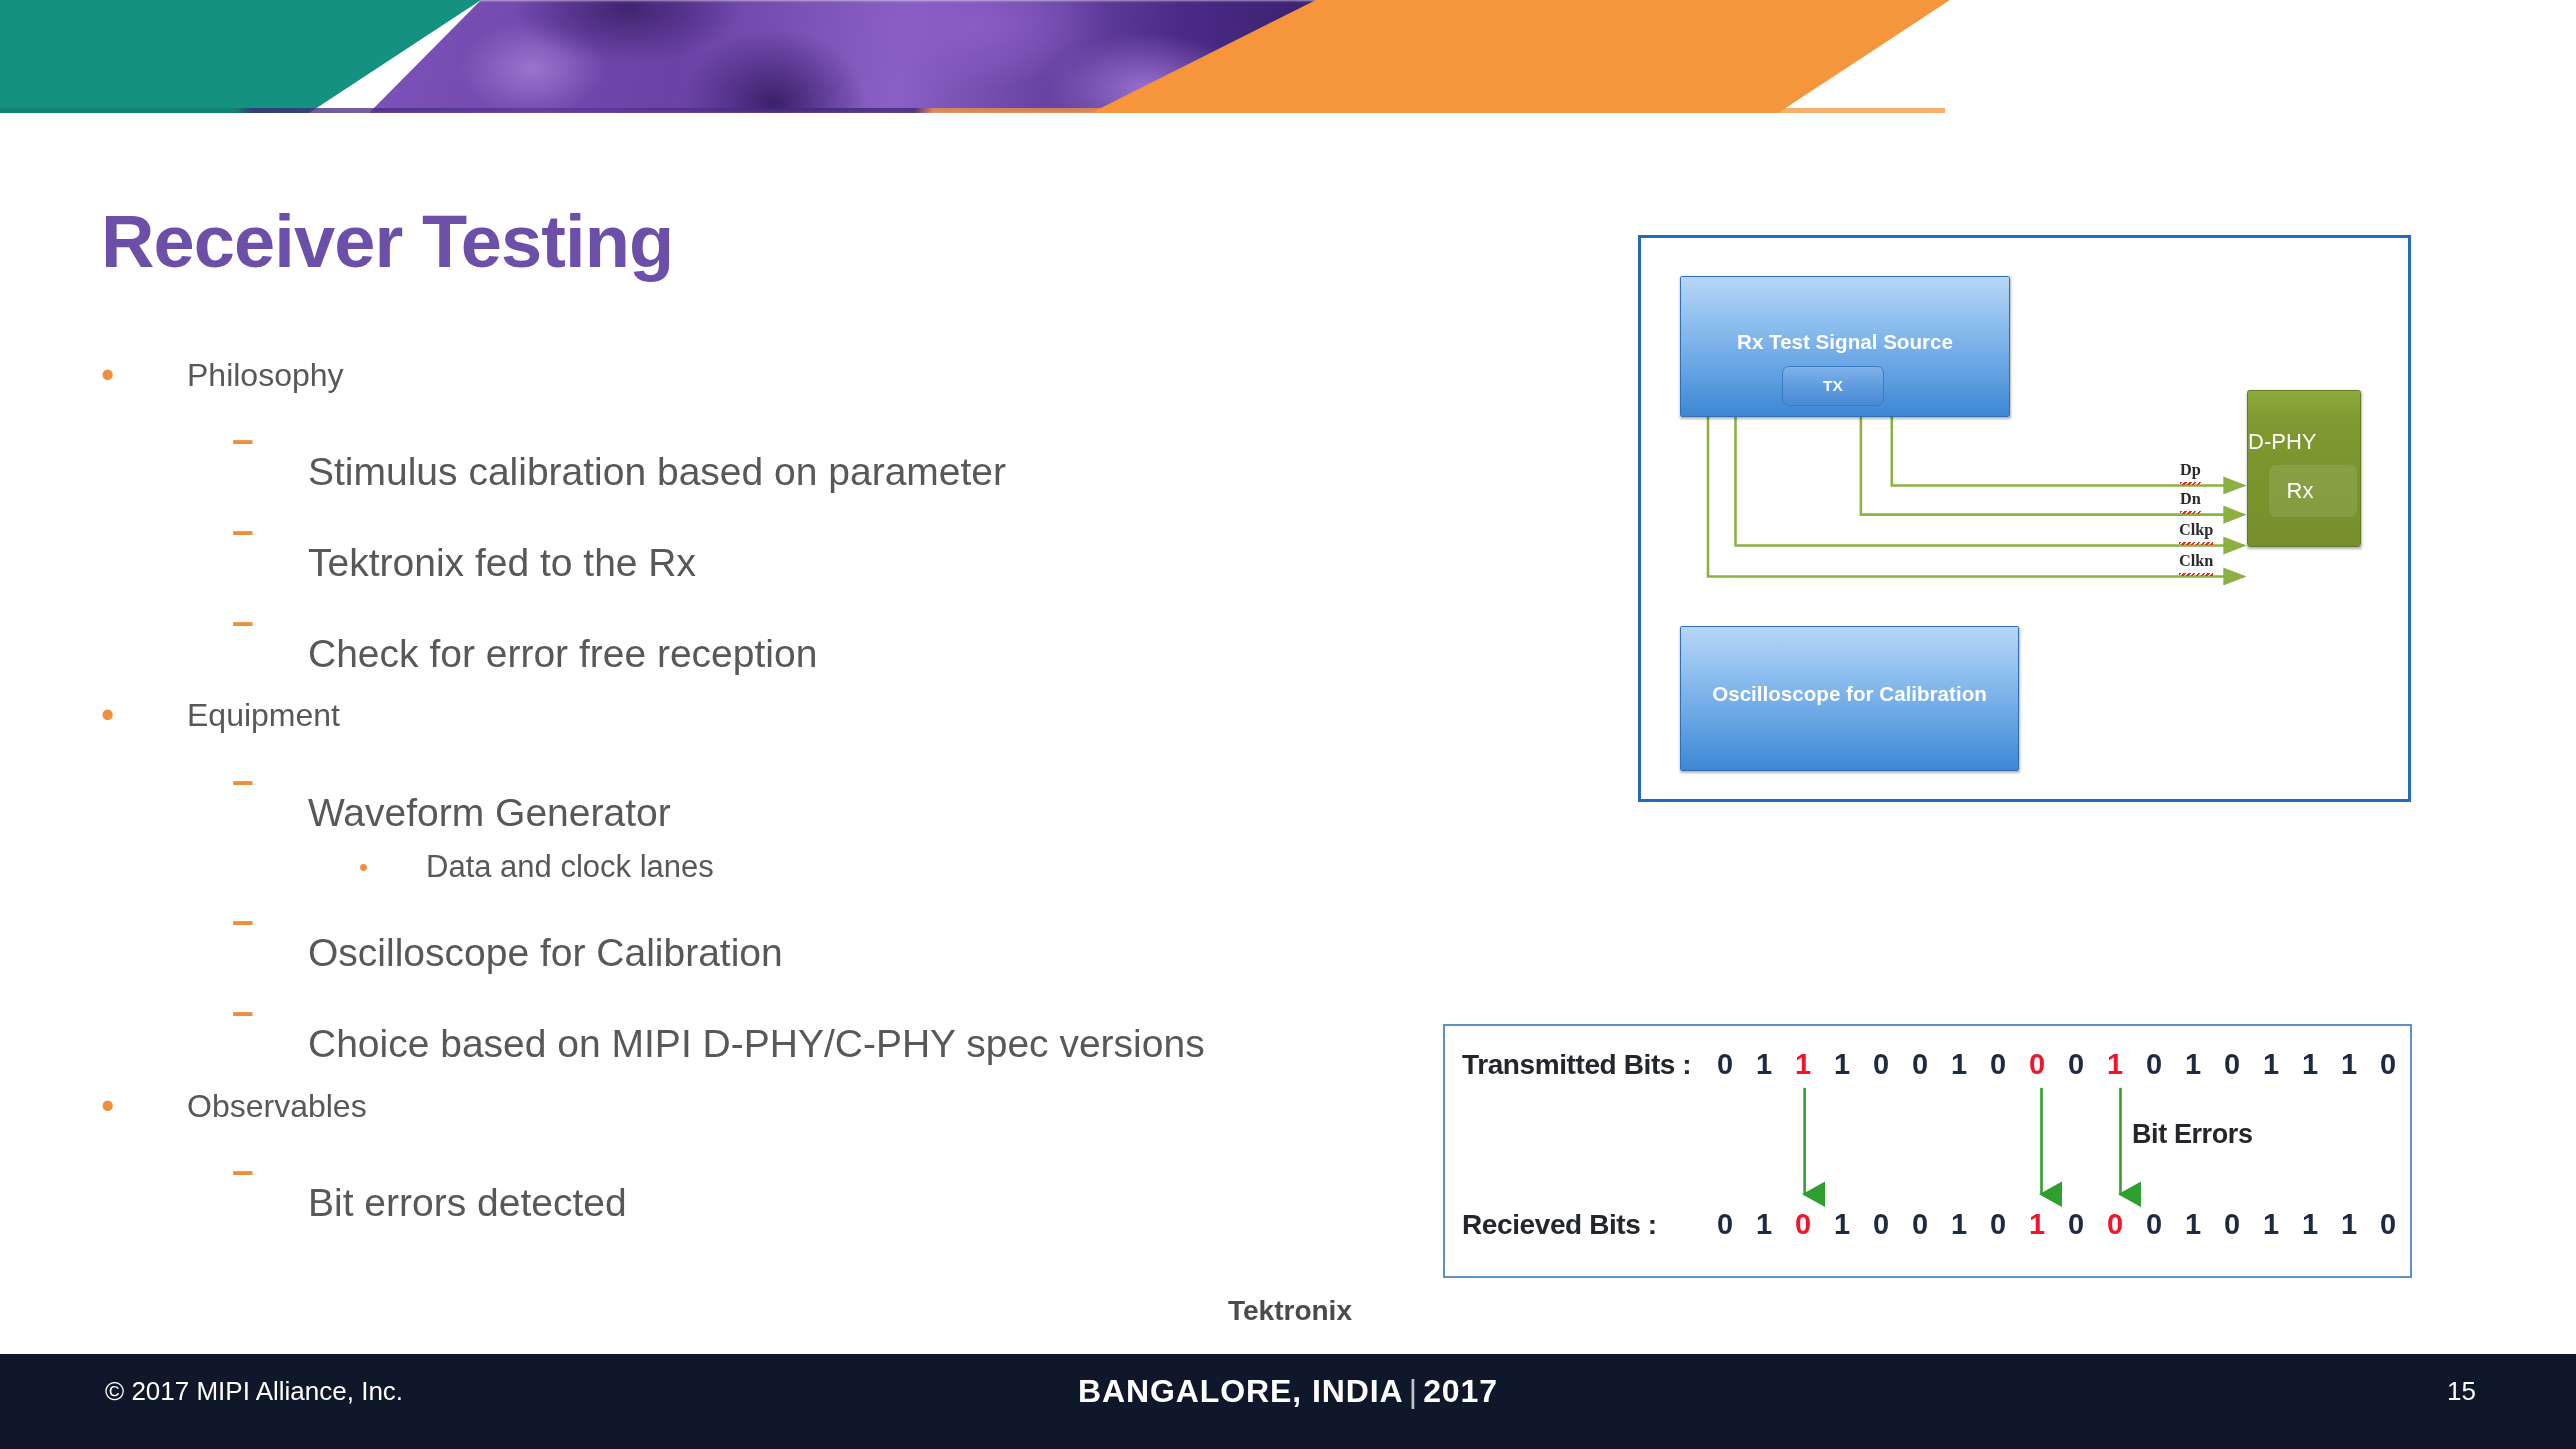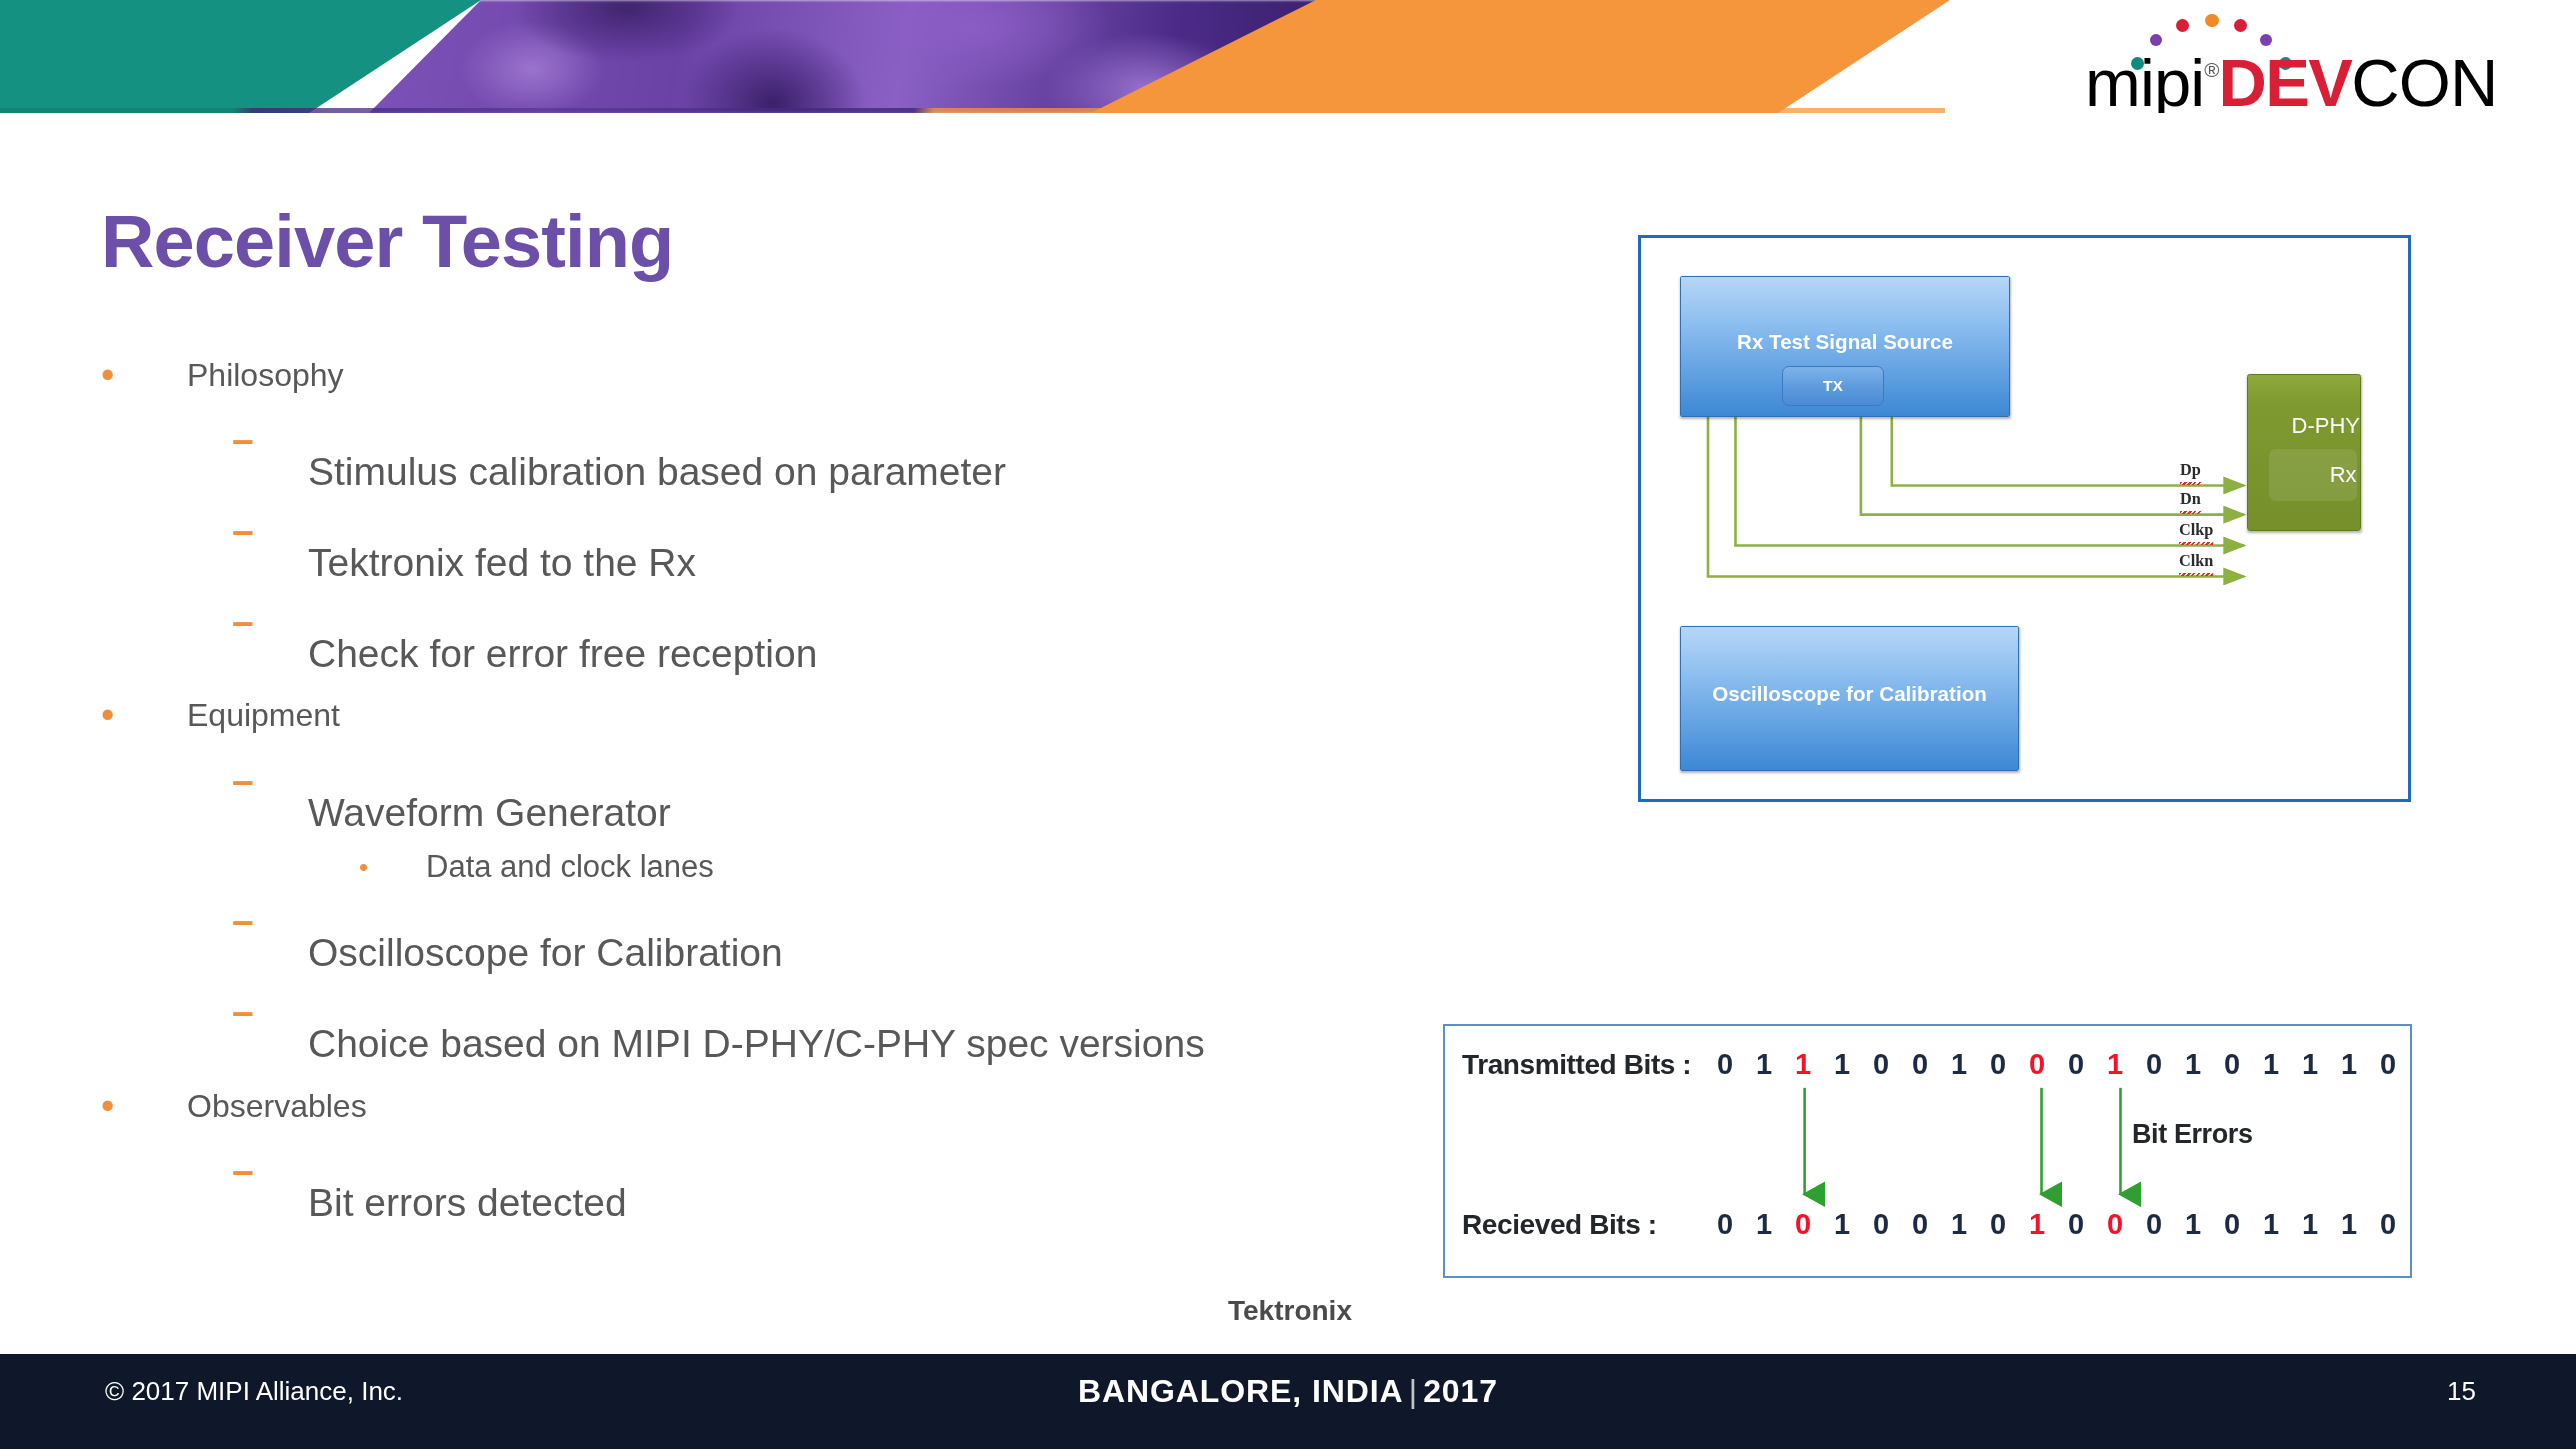--- a/index.html
+++ b/index.html
@@ -65,24 +65,24 @@
      border:0.9px solid #2e6eb5;box-shadow:0.9px 1.7px 2.6px rgba(0,0,0,.3);
      border-radius:1.7px;}
   #src-box{left:39px;top:38px;width:302px;height:139px;padding-left:26px;}
   #src-box .lbl{position:absolute;left:0;right:0;top:53px;font-size:20.6px;}
   #tx-chip{position:absolute;left:101px;top:89px;width:100px;height:38px;border-radius:6.9px;
      background:linear-gradient(180deg,#7fb2e9 0%,#5c9ade 55%,#4b8ad4 100%);
      border:0.9px solid #3a7ac0;color:#fff;font-size:15.5px;font-weight:bold;
      line-height:38px;text-align:center;}
   #scope-box{left:39px;top:388px;width:337px;height:143px;}
   #scope-box .lbl{position:absolute;left:0;right:0;top:55px;font-size:20.6px;}
-  #phy-box{position:absolute;left:606px;top:136px;width:112px;height:155px;
+  #phy-box{position:absolute;left:606px;top:152px;width:112px;height:155px;
      background:linear-gradient(180deg,#8fa93c 0%,#7e9a30 18%,#768f2b 100%);
      border:1.7px solid #5f7a1f;border-radius:2.6px;box-shadow:0.9px 1.7px 2.6px rgba(0,0,0,.3);
-     color:#fff;text-align:right;}
+     color:#fff;text-align:left;}
   #phy-box .lbl{position:absolute;left:0;right:0;top:38px;font-size:22px;}
   #rx-chip{position:absolute;left:20.6px;top:74px;width:70px;height:52px;border-radius:6.9px;
      background:rgba(255,255,255,.10);color:#fff;font-size:22px;line-height:52px;padding-left:18px;}
   #wires{position:absolute;left:0;top:0;width:773px;height:567px;}
   .sig-lbl{position:absolute;font-size:16.3px;font-weight:bold;color:#2b2b2b;
      font-family:"Liberation Serif",serif;}
   .sig-lbl::after{content:"";position:absolute;left:0;right:0;bottom:-5.2px;height:3.4px;
      background:repeating-linear-gradient(135deg,#e03020 0 1.7px,transparent 1.7px 3.4px);}
 
   
@@ -114,34 +114,20 @@
 <body>
 
 <div id="header">
   <div class="band" id="teal-band"></div>
   <div class="band" id="purple-band">
     <div id="purple-fabric"></div>
   </div>
   <div class="band" id="orange-band"></div>
   <div id="header-bottom-edge"></div>
 
-  <div id="logo">
-    <div id="logo-dots">
-        <i style="left: 5.2px; top: 43px; width: 13px; height: 13px; background: rgb(14, 141, 126);"></i>
-        <i style="left: 24px; top: 20.6px; width: 12px; height: 12px; background: rgb(122, 63, 176);"></i>
-        <i style="left: 50px; top: 5.2px; width: 13px; height: 13px; background: rgb(216, 31, 53);"></i>
-        <i style="left: 79px; top: 0px; width: 13.7px; height: 13.7px; background: rgb(240, 138, 36);"></i>
-        <i style="left: 108px; top: 5.2px; width: 13px; height: 13px; background: rgb(216, 31, 53);"></i>
-        <i style="left: 134px; top: 20.6px; width: 12px; height: 12px; background: rgb(122, 63, 176);"></i>
-        <i style="left: 153px; top: 43px; width: 13px; height: 13px; background: rgb(14, 141, 126);"></i>
-      </div>
-    <div id="logo-text">
-      <span id="logo-mipi">mipi</span><span id="logo-reg">®</span><span id="logo-dev">DEV</span><span id="logo-con">CON</span>
-    </div>
-  </div>
 </div>
 
 <div id="title">Receiver Testing</div>
 
 <div id="bullets">
     <div class="b-row lv1">
       <span class="mk">•</span>
       <span class="tx">Philosophy</span>
     </div>
     <div class="b-row lv2">

